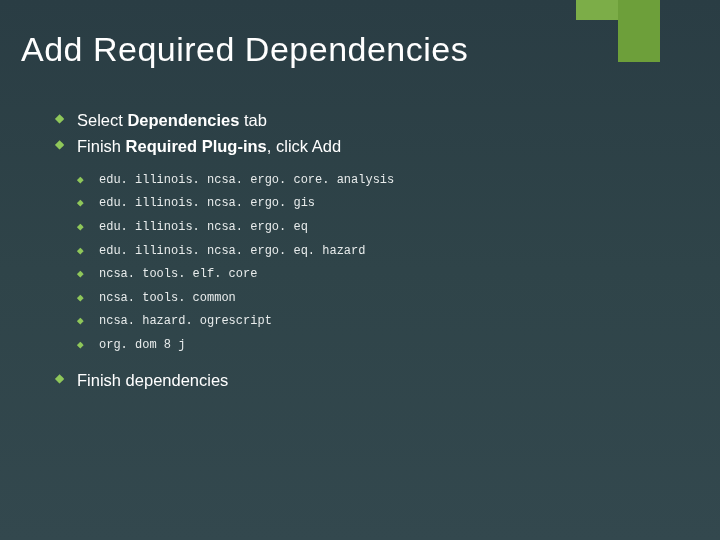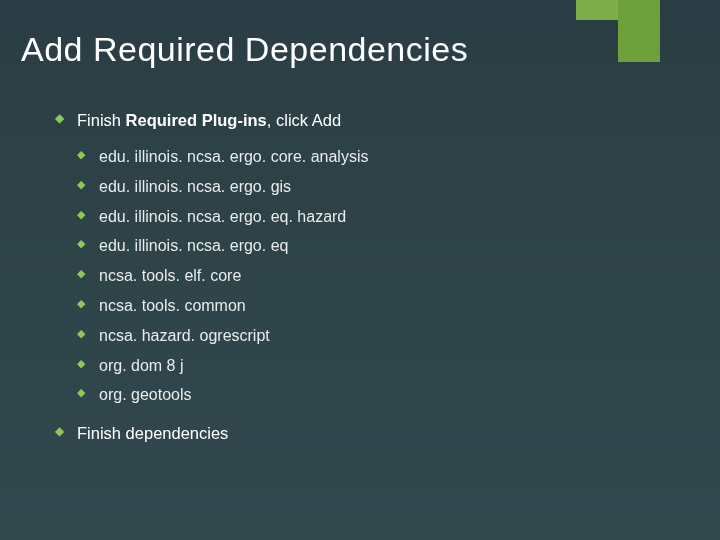--- a/index.html
+++ b/index.html
@@ -47,24 +47,25 @@
     font-size: 12px;
   }
   .sub-list {
     list-style: none;
     margin-top: 12px;
     margin-bottom: 14px;
   }
   .sub-list > li {
     position: relative;
     padding-left: 22px;
-    font-size: 16px;
+    font-size: 12px;
     line-height: 1.55;
     margin-bottom: 5px;
     color: #e8ecec;
+    font-family: Liberation Mono, monospace;
   }
   .sub-list > li::before {
     content: "◆";
     position: absolute;
     left: 0;
     top: 1px;
     color: #8fc75a;
     font-size: 11px;
   }
   b { font-weight: 700; }
@@ -77,30 +78,32 @@
     <div class="accent-box2"></div>
     <div class="accent-box1"></div>
   </div>
 </div>
 
 <h1 class="title">Add Required Dependencies</h1>
 
 <div class="content">
   <ul class="bullet-list">
     <li>
+      <span>Select </span><b>Dependencies </b><span>tab</span>
+    </li>
+    <li>
       <span>Finish </span><b>Required Plug-ins</b><span>, click Add</span>
       <ul class="sub-list">
         <li>edu. illinois. ncsa. ergo. core. analysis</li>
         <li>edu. illinois. ncsa. ergo. gis</li>
+        <li>edu. illinois. ncsa. ergo. eq</li>
         <li>edu. illinois. ncsa. ergo. eq. hazard</li>
-        <li>edu. illinois. ncsa. ergo. eq</li>
         <li>ncsa. tools. elf. core</li>
         <li>ncsa. tools. common</li>
         <li>ncsa. hazard. ogrescript</li>
         <li>org. dom 8 j</li>
-        <li>org. geotools</li>
       </ul>
     </li>
     <li>
       <span>Finish dependencies</span>
     </li>
   </ul>
 </div>
 
 </body></html>

